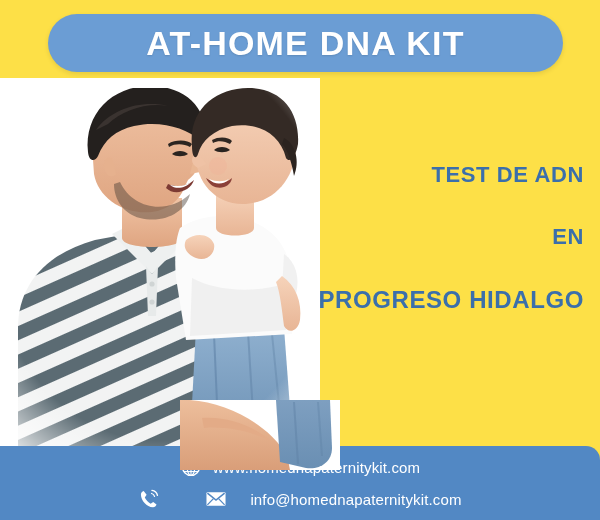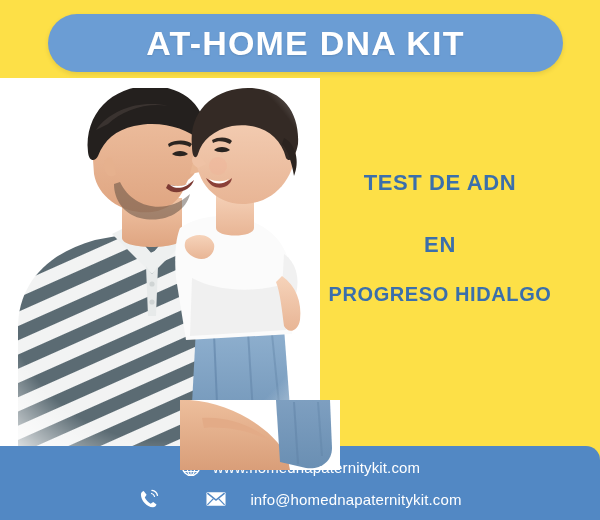--- a/index.html
+++ b/index.html
@@ -50,35 +50,35 @@
     width: 320px;
     height: 372px;
     overflow: hidden;
   }
   .photo svg { display: block; }
 
   
   .headline-block {
     position: absolute;
     left: 296px;
-    top: 172px;
+    top: 164px;
     width: 288px;
-    text-align: center;
+    text-align: right;
   }
   .headline-line {
     color: #3b6fab;
     font-size: 22px;
     font-weight: bold;
     letter-spacing: 0.6px;
     line-height: 1;
     white-space: nowrap;
   }
   .headline-line.l1 { margin-bottom: 40px; }
-  .headline-line.l2 { margin-bottom: 28px; }
-  .headline-line.l3 { font-size: 20px; }
+  .headline-line.l2 { margin-bottom: 40px; }
+  .headline-line.l3 { font-size: 24px; }
 
   
   .footer {
     position: absolute;
     left: 0;
     top: 446px;
     width: 600px;
     height: 74px;
     background: #5288c4;
     border-top-right-radius: 14px;

